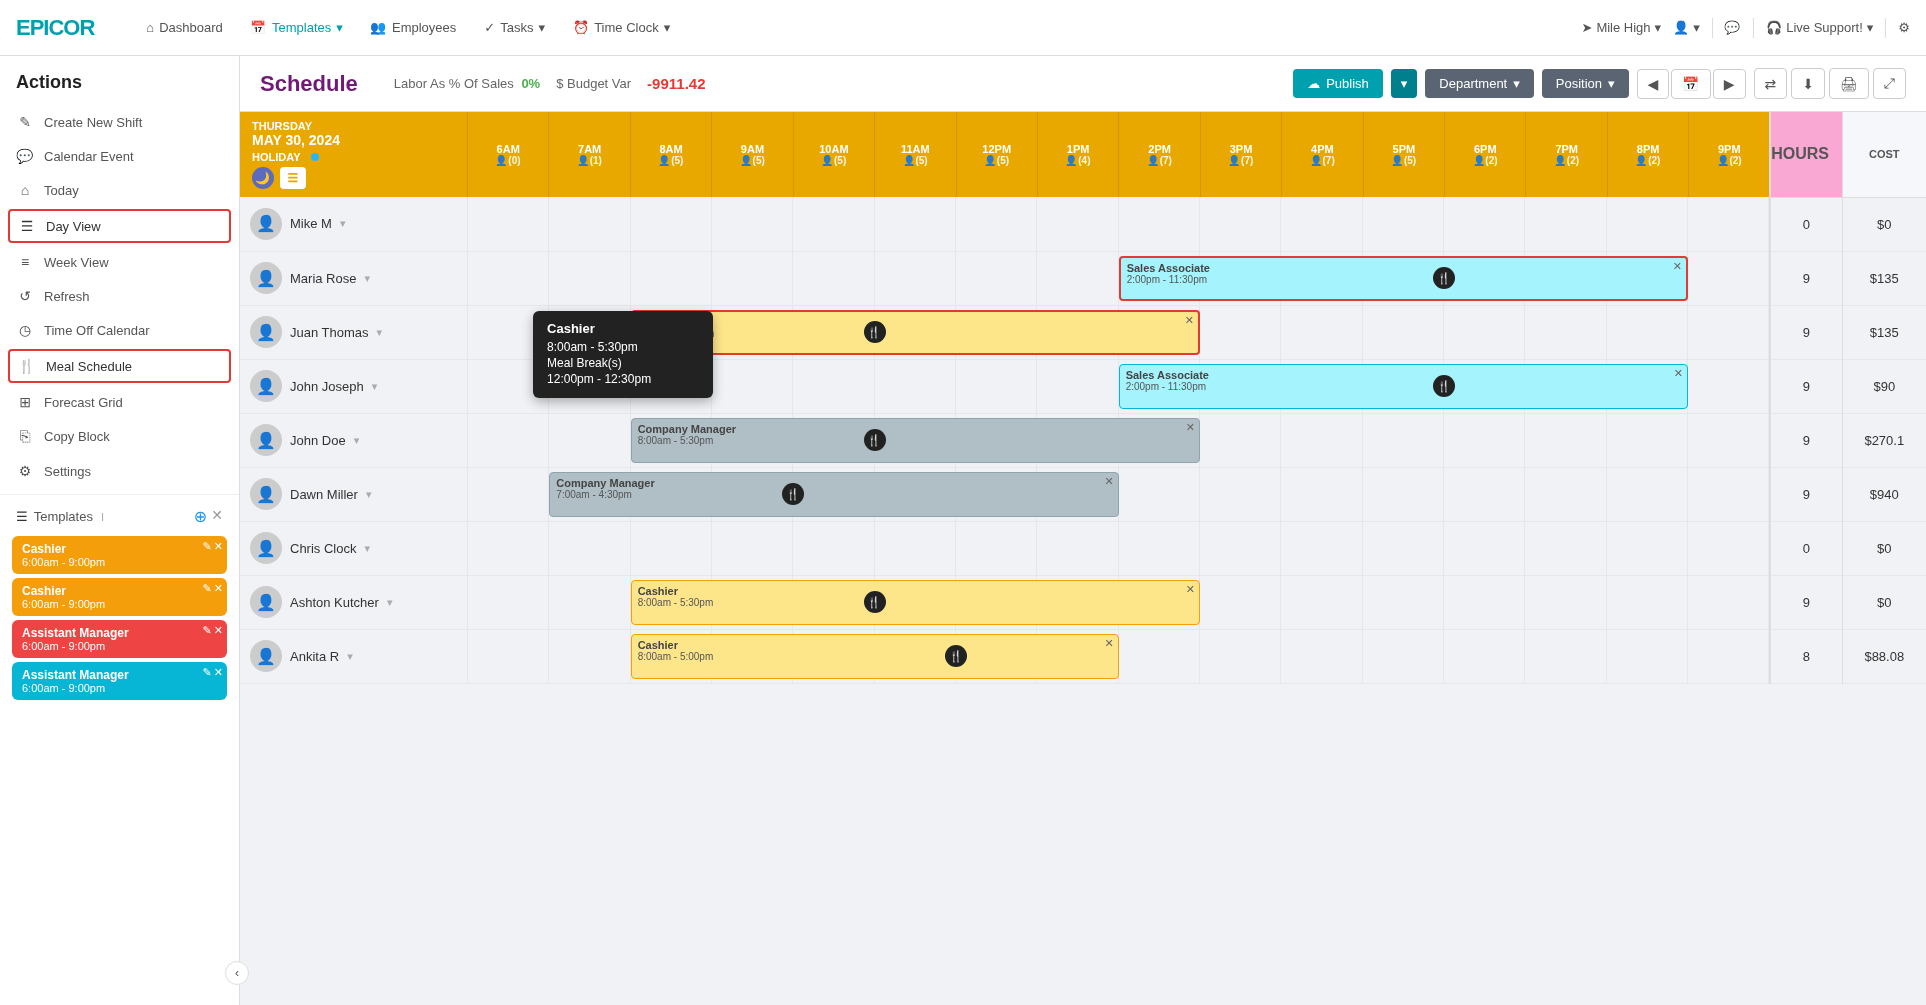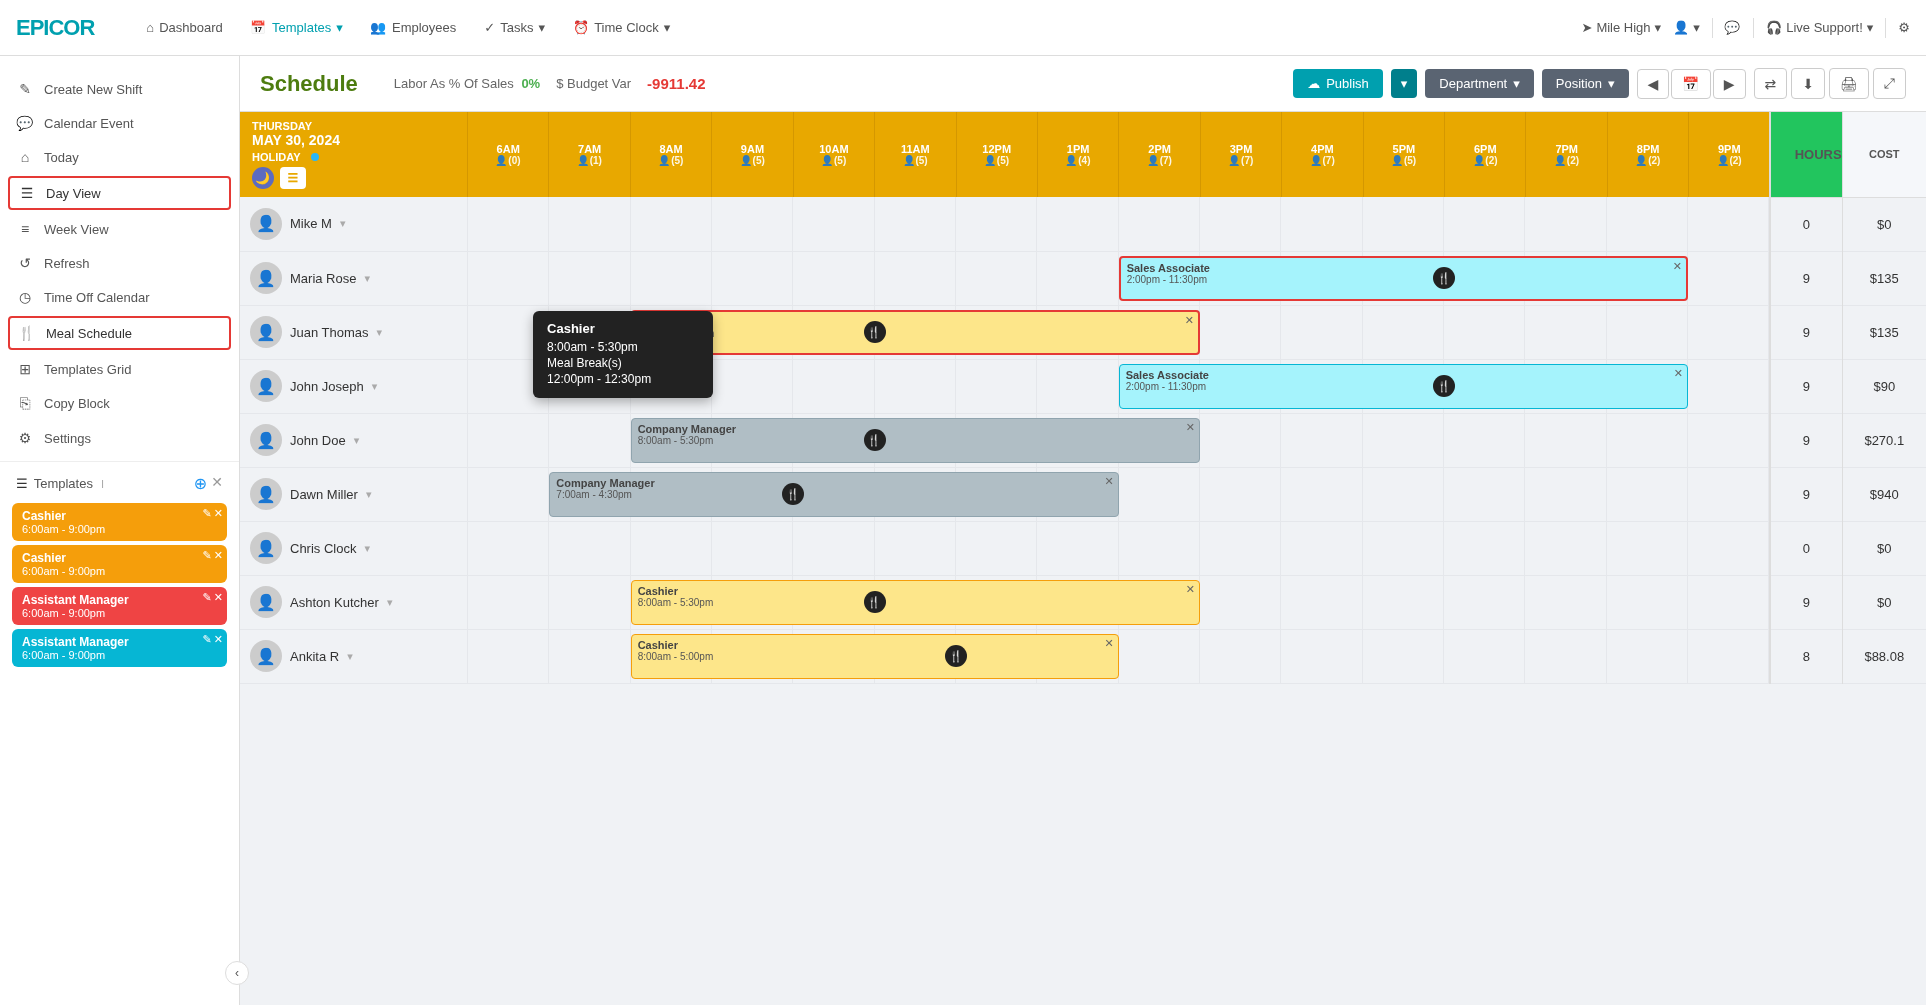--- a/index.html
+++ b/index.html
@@ -49,21 +49,21 @@
     .template-card .tc-time { font-size: 11px; }
 
     
     .main { flex: 1; overflow: hidden; display: flex; flex-direction: column; padding: 0; }
 
     
     .schedule-header {
       display: flex; align-items: center; background: #fff;
       padding: 12px 20px; border-bottom: 1px solid #ddd; gap: 16px;
     }
-    .schedule-title { font-size: 22px; font-weight: 600; color: #4d7c0f; }
+    .schedule-title { font-size: 22px; font-weight: 600; color: #701a75; }
     .labor-badge { color: #666; font-size: 13px; margin-left: 20px; }
     .labor-pct { color: #4caf50; font-weight: 600; }
     .budget-label { color: #666; font-size: 13px; }
     .budget-val { color: #e53935; font-weight: 700; font-size: 15px; }
     .header-actions { display: flex; gap: 8px; margin-left: auto; align-items: center; }
     .btn-publish {
       display: flex; align-items: center; background: #00a0af; color: #fff;
       border: none; border-radius: 4px; padding: 7px 14px; cursor: pointer; font-size: 13px; gap: 6px;
     }
     .btn-publish-caret {
@@ -94,21 +94,21 @@
     .date-line2 { font-size: 14px; font-weight: 700; }
     .date-line3 { font-size: 11px; }
     .date-badges { display: flex; gap: 6px; margin-top: 2px; }
     .badge-moon { background: #5c6bc0; color: #fff; border-radius: 50%; width: 22px; height: 22px; display: flex; align-items: center; justify-content: center; font-size: 12px; }
     .badge-list { background: #fff; color: #e8a800; border-radius: 4px; width: 26px; height: 22px; display: flex; align-items: center; justify-content: center; font-size: 12px; }
     .grid-time-header {
       text-align: center; color: #fff; font-size: 11px; font-weight: 600;
       border-right: 1px solid #d49700; padding: 6px 2px; vertical-align: middle;
     }
     .grid-time-count { font-size: 10px; opacity: 0.9; }
-    .hours-header { width: 60px; background: #22c55e; text-align: right; font-size: 13px; font-weight: 700; color: #555; border-left: 2px solid #ddd; border-bottom: 1px solid #ddd; }
+    .hours-header { width: 60px; background: #f9a8d4; text-align: left; font-size: 16px; font-weight: 700; color: #555; border-left: 2px solid #ddd; border-bottom: 1px solid #ddd; }
     .cost-header { width: 70px; background: #f5f7fa; text-align: center; font-size: 11px; font-weight: 700; color: #555; border-left: 1px solid #ddd; border-bottom: 1px solid #ddd; }
 
     
     .emp-row { border-bottom: 1px solid #e5e7eb; }
     .emp-cell {
       width: 190px; padding: 0 10px; border-right: 1px solid #e5e7eb;
       vertical-align: middle; height: 54px;
     }
     .emp-info { display: flex; align-items: center; gap: 8px; }
     .emp-avatar {
@@ -179,20 +179,21 @@
     <div class="nav-divider"></div>
     <div class="nav-right-item">
       <span>⚙</span>
     </div>
   </div>
 </div>
 
 <div class="layout">
 
   <div class="sidebar">
+    <div class="sidebar-title">Actions</div>
 
     <div class="sidebar-item">
       <span class="si-icon">✎</span>
       <span>Create New Shift</span>
     </div>
     <div class="sidebar-item">
       <span class="si-icon">💬</span>
       <span>Calendar Event</span>
     </div>
     <div class="sidebar-item">
@@ -214,21 +215,21 @@
     <div class="sidebar-item">
       <span class="si-icon">◷</span>
       <span>Time Off Calendar</span>
     </div>
     <div class="sidebar-item active">
       <span class="si-icon">🍴</span>
       <span>Meal Schedule</span>
     </div>
     <div class="sidebar-item">
       <span class="si-icon">⊞</span>
-      <span>Templates Grid</span>
+      <span>Forecast Grid</span>
     </div>
     <div class="sidebar-item">
       <span class="si-icon">⎘</span>
       <span>Copy Block</span>
     </div>
     <div class="sidebar-item">
       <span class="si-icon">⚙</span>
       <span>Settings</span>
     </div>
 

